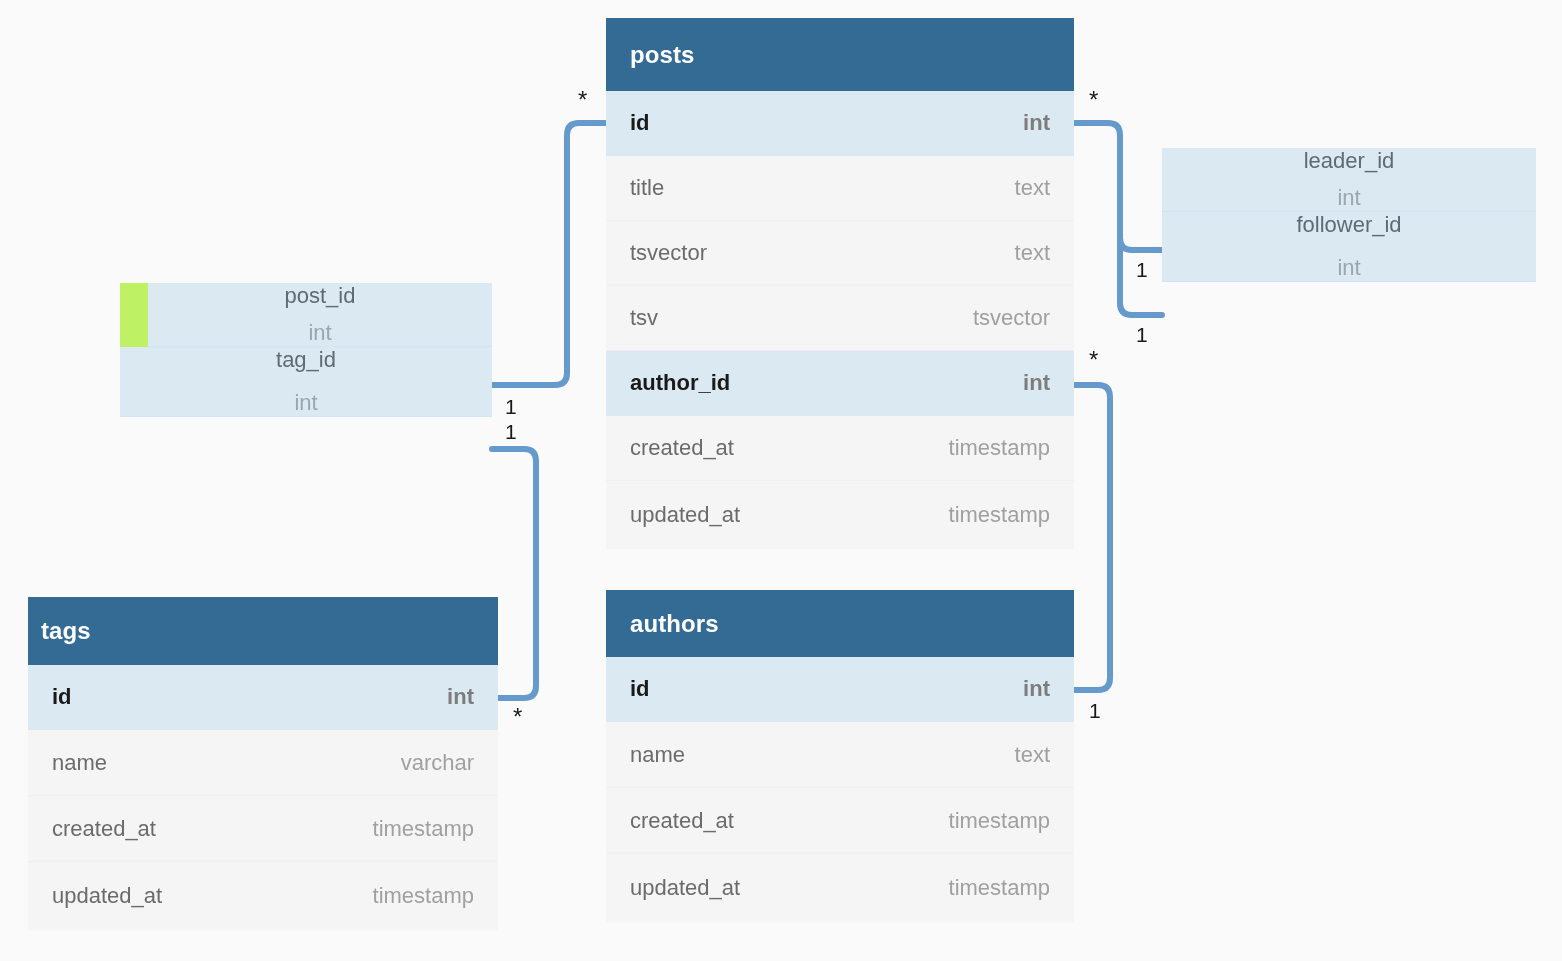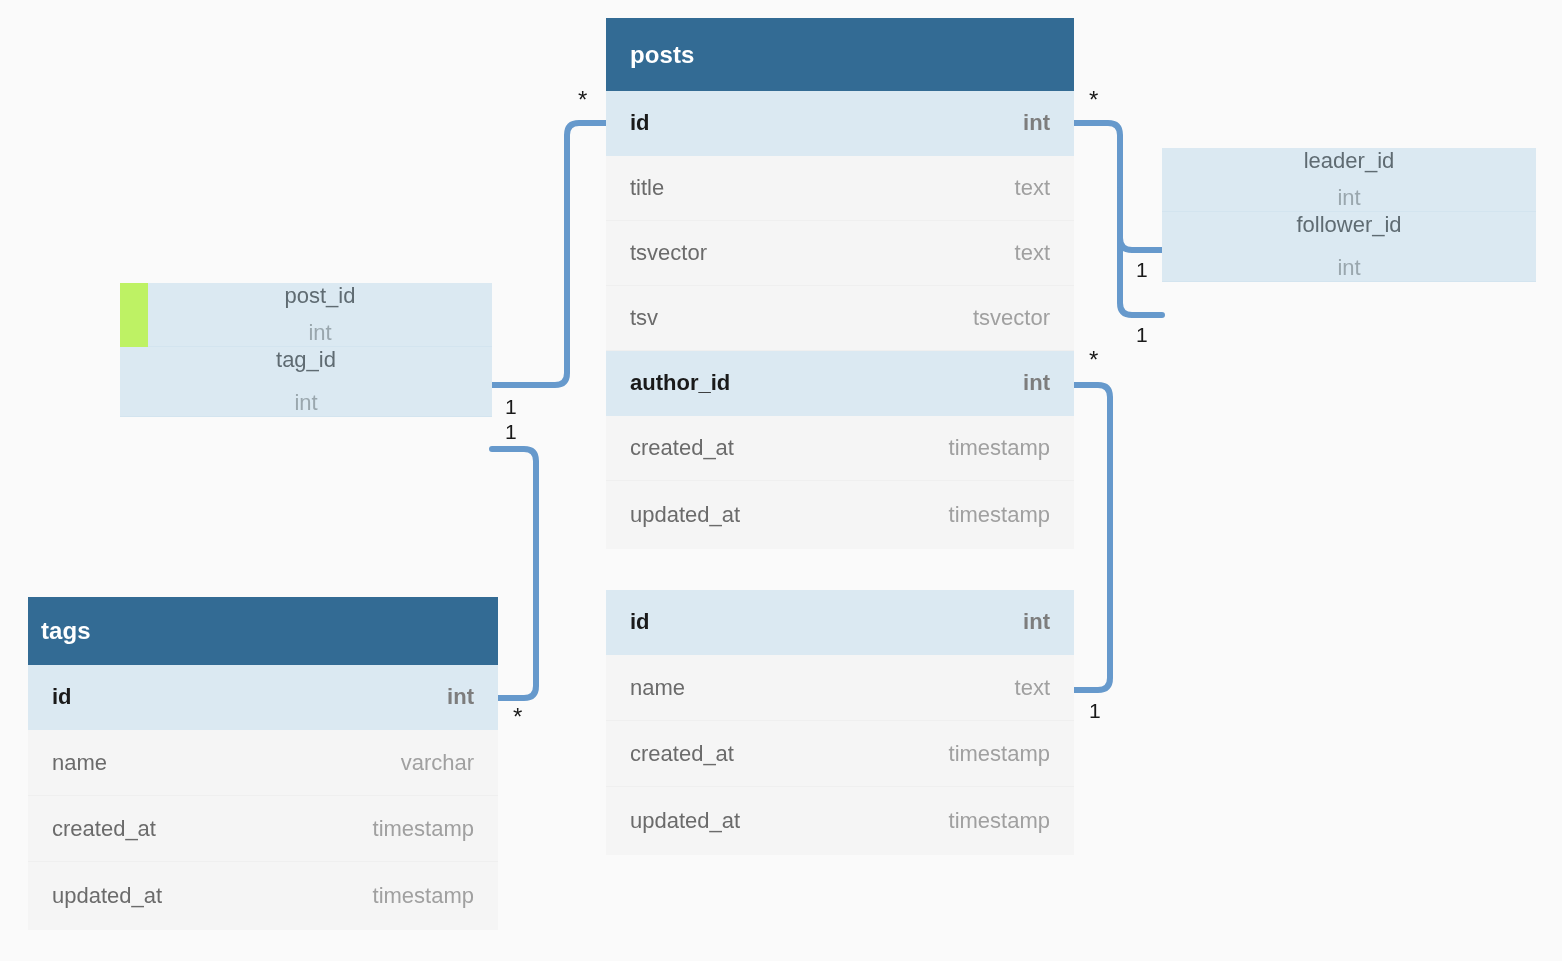--- a/index.html
+++ b/index.html
@@ -208,20 +208,23 @@
       <span class="col-name">created_at</span>
       <span class="col-type">timestamp</span>
     </div>
     <div class="row" style="height:68px;">
       <span class="col-name">updated_at</span>
       <span class="col-type">timestamp</span>
     </div>
   </div>
 
   <div class="table" style="left:606px; top:590px; width:468px;">
+    <div class="table-header" style="height:67px;">
+      <span class="title">authors</span>
+    </div>
     <div class="row pk" style="height:65px;">
       <span class="col-name">id</span>
       <span class="col-type">int</span>
     </div>
     <div class="row" style="height:66px;">
       <span class="col-name">name</span>
       <span class="col-type">text</span>
     </div>
     <div class="row" style="height:66px;">
       <span class="col-name">created_at</span>

